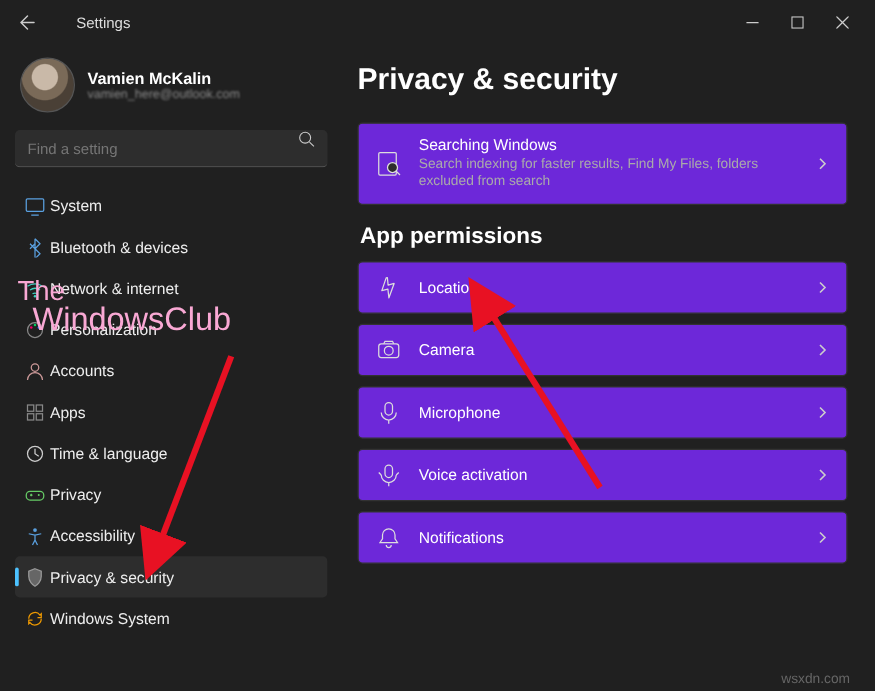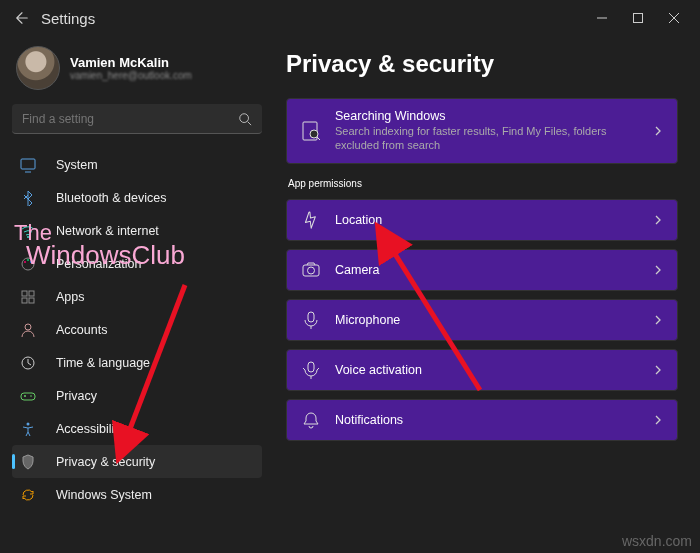--- a/index.html
+++ b/index.html
@@ -1,48 +1,48 @@
 <!DOCTYPE html>
 <html><head>
   <meta charset="utf-8">
   <style>
     * { margin: 0; padding: 0; box-sizing: border-box; font-family: "Segoe UI", sans-serif; }
     body { width: 700px; height: 553px; background: #202020; color: #fff; overflow: hidden; position: relative; }
     .titlebar { display: flex; align-items: center; height: 36px; padding: 0 8px; }
     .titlebar-back { width: 28px; height: 28px; display: flex; align-items: center; justify-content: center; border-radius: 4px; }
-    .titlebar-title { font-size: 15px; margin-left: 5px; color: #ddd; text-align: center; }
+    .titlebar-title { font-size: 12px; margin-left: 25px; color: #ddd; text-align: center; }
     .titlebar-spacer { flex: 1; }
     .titlebar-btn { width: 36px; height: 28px; display: flex; align-items: center; justify-content: center; }
     .main { display: flex; height: calc(100% - 36px); }
     .sidebar { width: 270px; padding: 4px 8px 8px 12px; display: flex; flex-direction: column; }
     .user { display: flex; align-items: center; padding: 6px 4px 14px 4px; gap: 10px; }
     .avatar { width: 44px; height: 44px; border-radius: 50%; background: radial-gradient(circle at 45% 35%, #c9b9a8 0 10px, #7a6a58 11px 18px, #4a4036 19px); border: 1px solid #555; }
     .user-name { font-size: 13px; font-weight: 600; }
     .user-email { font-size: 10px; color: #888; filter: blur(1px); }
-    .search { display: flex; align-items: center; background: #2d2d2d; border-radius: 4px; height: 30px; padding: 0 10px; border-bottom: 1px solid #555; margin-bottom: 14px; gap: 12px; }
+    .search { display: flex; background: #2d2d2d; border-radius: 4px; height: 30px; padding: 0 10px; border-bottom: 1px solid #555; margin-bottom: 14px; gap: 12px; }
     .search input { flex: 1; background: transparent; border: none; outline: none; color: #ccc; font-size: 12px; }
     .nav { flex: 1; overflow-y: auto; }
-    .nav-item { display: flex; align-items: center; height: 33px; border-radius: 4px; padding: 0 8px; gap: 20px; font-size: 12.5px; color: #eee; position: relative; }
+    .nav-item { display: flex; align-items: center; height: 33px; border-radius: 4px; padding: 0 8px; gap: 4px; font-size: 12.5px; color: #eee; position: relative; }
     .nav-item.selected { background: #2d2d2d; }
     .nav-item.selected::before { content: ""; position: absolute; left: 0; top: 9px; bottom: 9px; width: 3px; background: #4cc2ff; border-radius: 2px; }
     .nav-icon { width: 16px; height: 16px; display: flex; align-items: center; justify-content: center; }
     .content { flex: 1; padding: 8px 22px 8px 16px; overflow-y: auto; }
     .page-title { font-size: 24px; font-weight: 600; margin: 6px 0 20px 0; }
-    .card { background: #4c1d95; border: 1px solid #323232; border-radius: 4px; display: flex; align-items: center; padding: 10px 14px; gap: 14px; margin-bottom: 8px; }
+    .card { background: #6d28d9; border: 1px solid #323232; border-radius: 4px; display: flex; align-items: center; padding: 10px 14px; gap: 14px; margin-bottom: 8px; }
     .card-icon { width: 20px; height: 20px; display: flex; align-items: center; justify-content: center; flex-shrink: 0; }
     .card-body { flex: 1; }
     .card-title { font-size: 12.5px; color: #fff; }
     .card-sub { font-size: 11px; color: #aaa; margin-top: 1px; line-height: 1.3; }
     .chev { flex-shrink: 0; }
-    .section-label { font-size: 10px; font-weight: 400; margin: 14px 0 10px 2px; }
+    .section-label { font-size: 18px; font-weight: 700; margin: 14px 0 10px 2px; }
     .watermark { position: absolute; left: 14px; top: 220px; font-family: Georgia, serif; color: #f9a8d4; pointer-events: none; }
     .watermark .t1 { font-size: 22px; font-weight: 400; }
     .watermark .t2 { font-size: 26px; font-weight: 400; margin-top: -6px; margin-left: 12px; }
     .arrow { position: absolute; pointer-events: none; }
-    .credit { position: absolute; right: 8px; bottom: 4px; font-size: 14px; color: #666; }
+    .credit { position: absolute; right: 20px; bottom: 4px; font-size: 11px; color: #666; }
     svg { display: block; }
   </style>
 </head>
 <body>
 
 <div class="titlebar">
   <div class="titlebar-back">
     <svg width="14" height="14" viewBox="0 0 16 16">
         <path d="M8 2 2 8l6 6M2 8h12" stroke="#ccc" stroke-width="1.3" fill="none" stroke-linecap="round" stroke-linejoin="round"></path>
       </svg>
@@ -116,36 +116,36 @@
               <circle cx="5" cy="6" r="1" fill="#e06"></circle>
               <circle cx="8" cy="4" r="1" fill="#0c6"></circle>
               <circle cx="11" cy="6" r="1" fill="#06e"></circle>
             </svg>
           </span>
           <span>Personalization</span>
         </div>
         <div class="nav-item">
           <span class="nav-icon">
             <svg width="16" height="16" viewBox="0 0 16 16">
+              <circle cx="8" cy="5" r="3" stroke="#c99" fill="none"></circle>
+              <path d="M2 15a6 6 0 0112 0" stroke="#c99" fill="none"></path>
+            </svg>
+          </span>
+          <span>Accounts</span>
+        </div>
+        <div class="nav-item">
+          <span class="nav-icon">
+            <svg width="16" height="16" viewBox="0 0 16 16">
               <rect x="2" y="2" width="5" height="5" stroke="#888" fill="none"></rect>
               <rect x="9" y="2" width="5" height="5" stroke="#888" fill="none"></rect>
               <rect x="2" y="9" width="5" height="5" stroke="#888" fill="none"></rect>
               <rect x="9" y="9" width="5" height="5" stroke="#888" fill="none"></rect>
             </svg>
           </span>
           <span>Apps</span>
-        </div>
-        <div class="nav-item">
-          <span class="nav-icon">
-            <svg width="16" height="16" viewBox="0 0 16 16">
-              <circle cx="8" cy="5" r="3" stroke="#c99" fill="none"></circle>
-              <path d="M2 15a6 6 0 0112 0" stroke="#c99" fill="none"></path>
-            </svg>
-          </span>
-          <span>Accounts</span>
         </div>
         <div class="nav-item">
           <span class="nav-icon">
             <svg width="16" height="16" viewBox="0 0 16 16">
               <circle cx="8" cy="8" r="6" stroke="#ccc" fill="none"></circle>
               <path d="M8 4v4l3 2" stroke="#ccc" fill="none"></path>
             </svg>
           </span>
           <span>Time &amp; language</span>
         </div>

